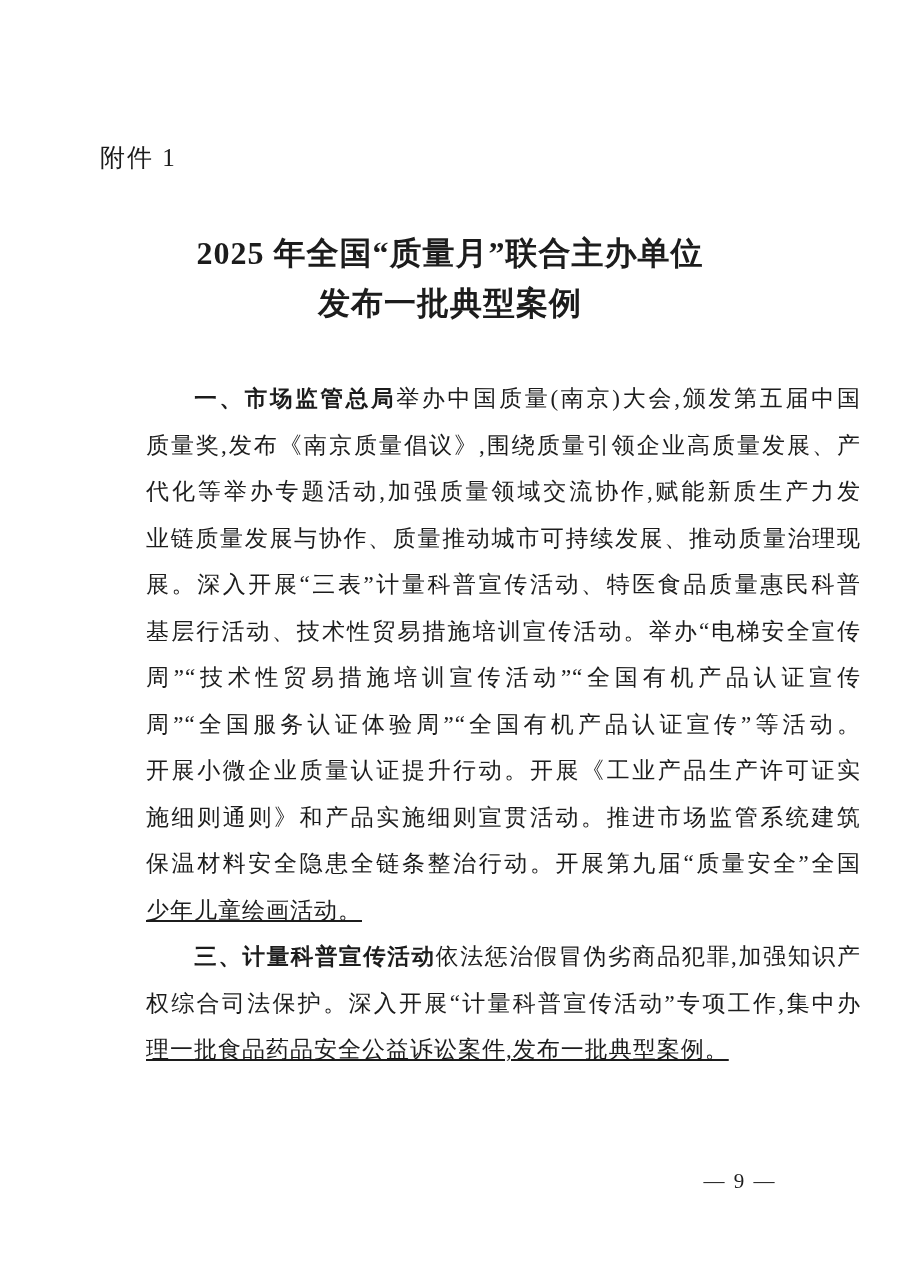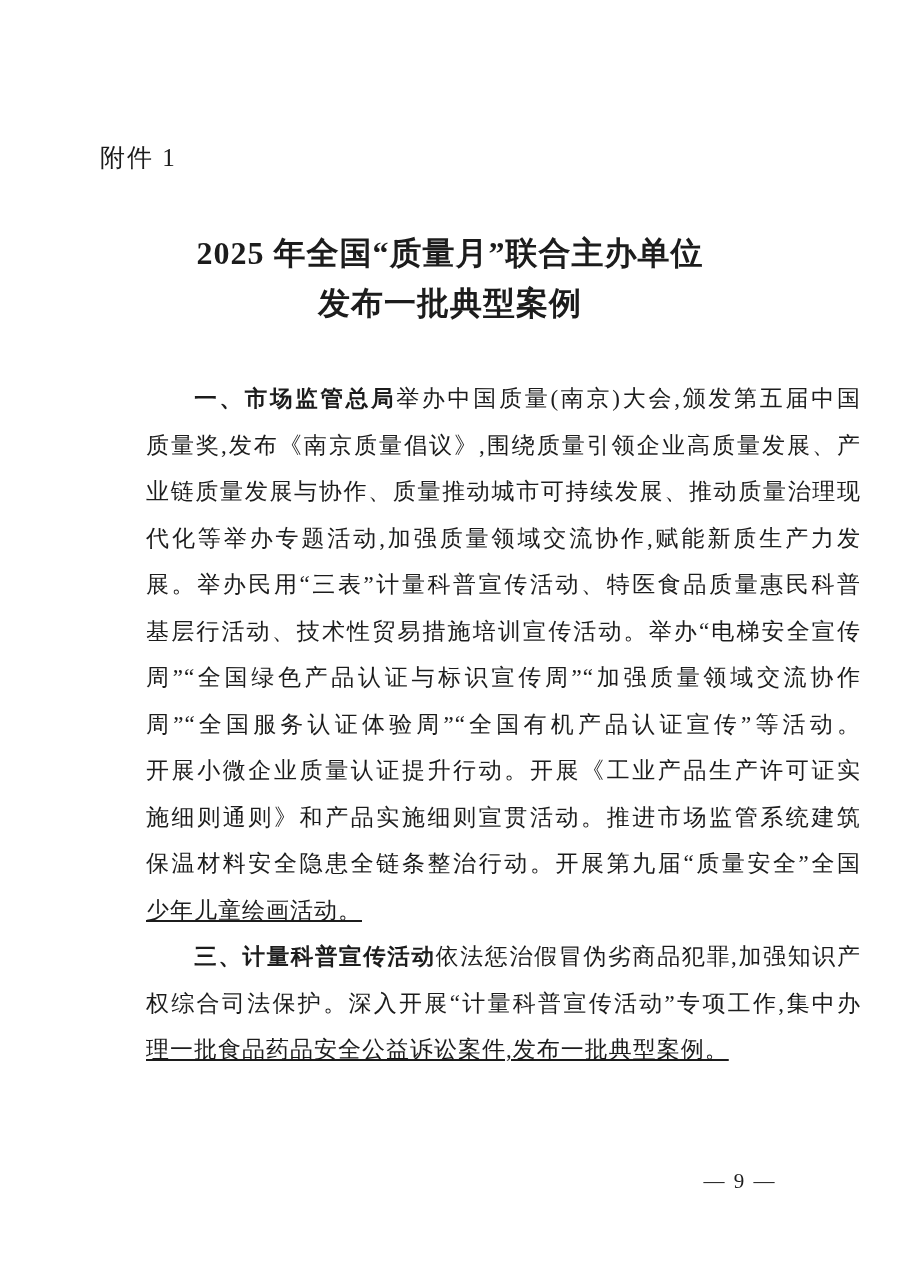--- a/index.html
+++ b/index.html
@@ -85,25 +85,25 @@
   <div class="doc-title">
     <div>2025 年全国“质量月”联合主办单位</div>
     <div>发布一批典型案例</div>
   </div>
 
   <div class="doc-body">
 
     <div>
       <div class="line first"><span class="lead">一、市场监管总局</span><span>举办中国质量(南京)大会,颁发第五届中国</span></div>
       <div class="line">质量奖,发布《南京质量倡议》,围绕质量引领企业高质量发展、产</div>
+      <div class="line">代化等举办专题活动,加强质量领域交流协作,赋能新质生产力发</div>
       <div class="line">业链质量发展与协作、质量推动城市可持续发展、推动质量治理现</div>
-      <div class="line">代化等举办专题活动,加强质量领域交流协作,赋能新质生产力发</div>
-      <div class="line">展。举办民用“三表”计量科普宣传活动、特医食品质量惠民科普</div>
+      <div class="line">展。深入开展“三表”计量科普宣传活动、特医食品质量惠民科普</div>
       <div class="line">基层行活动、技术性贸易措施培训宣传活动。举办“电梯安全宣传</div>
-      <div class="line">周”“全国绿色产品认证与标识宣传周”“加强质量领域交流协作</div>
+      <div class="line">周”“技术性贸易措施培训宣传活动”“全国有机产品认证宣传</div>
       <div class="line">周”“全国服务认证体验周”“全国有机产品认证宣传”等活动。</div>
       <div class="line">开展小微企业质量认证提升行动。开展《工业产品生产许可证实</div>
       <div class="line">施细则通则》和产品实施细则宣贯活动。推进市场监管系统建筑</div>
       <div class="line">保温材料安全隐患全链条整治行动。开展第九届“质量安全”全国</div>
       <div class="line last">少年儿童绘画活动。</div>
     </div>
 
 
     <div>
       <div class="line first"><span class="lead">三、计量科普宣传活动</span><span>依法惩治假冒伪劣商品犯罪,加强知识产</span></div>

